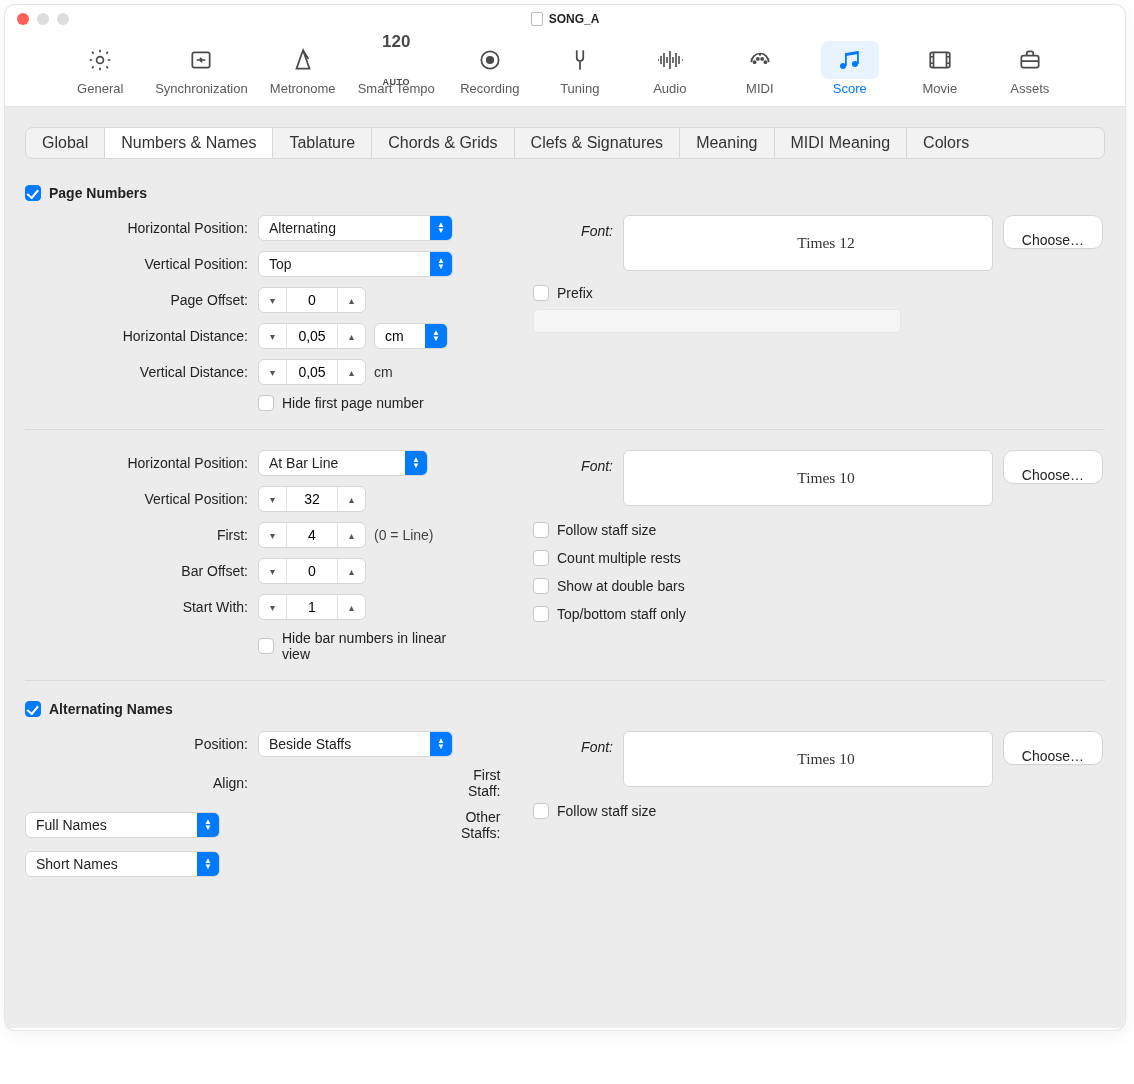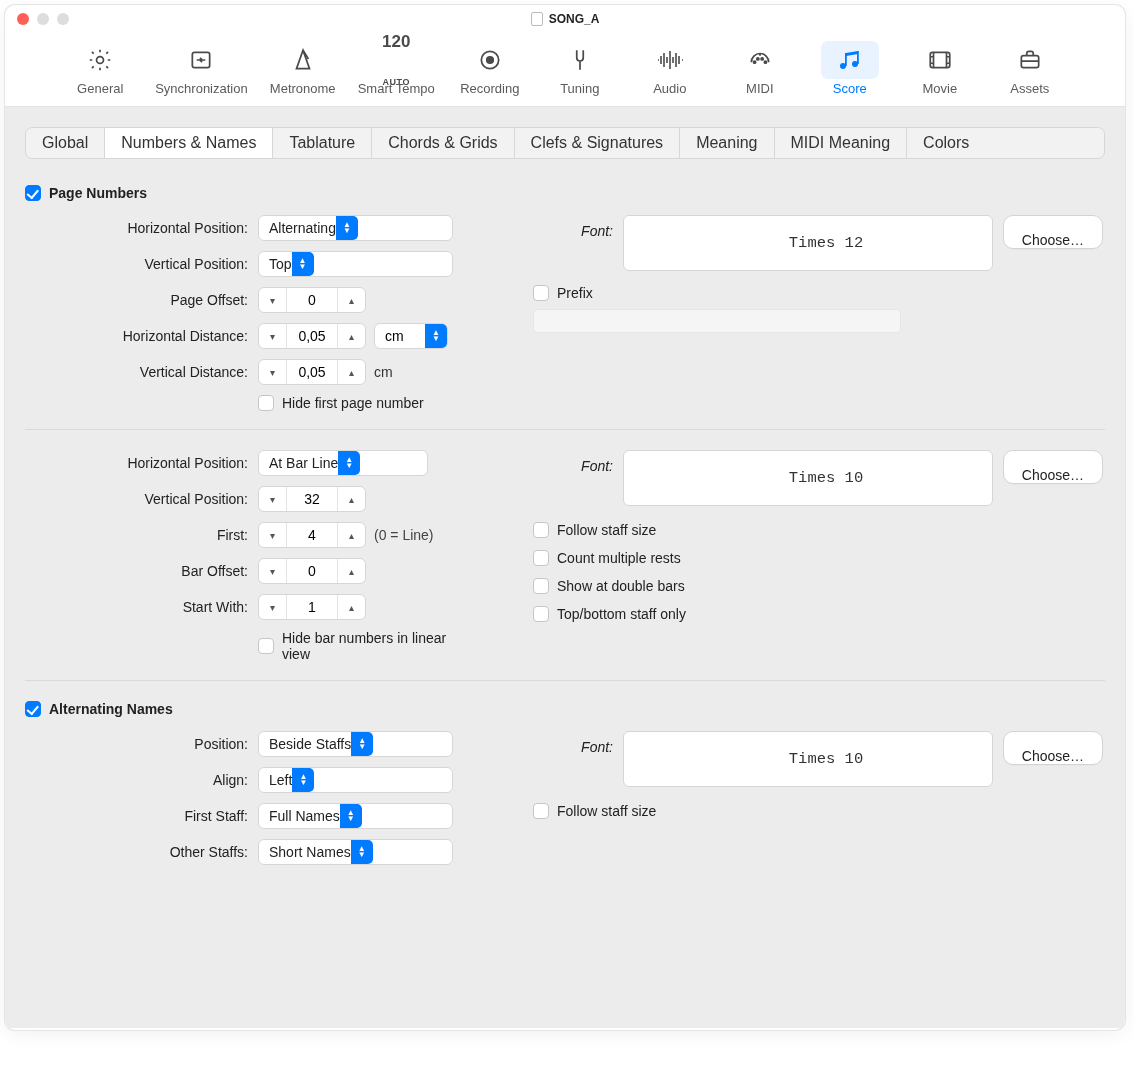--- a/index.html
+++ b/index.html
@@ -122,30 +122,30 @@
   display: grid;
   grid-template-columns: 58px 370px 100px;
   column-gap: 10px;
   align-items:start;
   margin-left: 90px;
 }
 .rightlbl { font-size:14px; color:#222; text-align:right; padding-top:8px;font-style:italic;}
 .fontbox {
   height: 56px; border:1px solid #d6d6d6; border-radius:6px; background:#fff;
   display:flex; align-items:center; justify-content:center;
-  font-family: Liberation Mono, monospace;
+  font-family: Liberation Serif, serif;
   font-size: 15.5px; color: #333; padding-left: 36px;
 }
 .choose-btn {
   height: 28px; padding: 16px 14px; border:1px solid #d4d4d4; border-radius:10px;
   background:#fff; font-size:14px; color:#222;
   box-shadow: 0 1px 0 rgba(0,0,0,0.02);
 }
 .select {
-  display:flex; align-items:center; 
+  display:flex; align-items:center; justify-content:space-between;
   height: 26px; width: 195px;
   background:#fff; border:1px solid #d7d7d7; border-radius:6px;
   padding: 0 0 0 10px; font-size:14px; color:#222;
 }
 .select .cap {
   width:22px; height:100%;
   background:#007aff; color:#fff; display:flex; flex-direction:column;
   align-items:center; justify-content:center; border-radius: 0 5px 5px 0;
   font-size:8px; line-height:6px;
 }
@@ -502,24 +502,20 @@
           <div class="leftcol">
             <div class="grid">
               <span class="lbl">Position:</span>
               <div class="select">
                   <span>Beside Staffs</span>
                   <span class="cap"></span>
                 </div>
               <span></span>
 
               <span class="lbl">Align:</span>
-              <div class="select">
-                  <span>Left</span>
-                  <span class="cap"></span>
-                </div>
               <span></span>
 
               <span class="lbl">First Staff:</span>
               <div class="select">
                   <span>Full Names</span>
                   <span class="cap"></span>
                 </div>
               <span></span>
 
               <span class="lbl">Other Staffs:</span>

